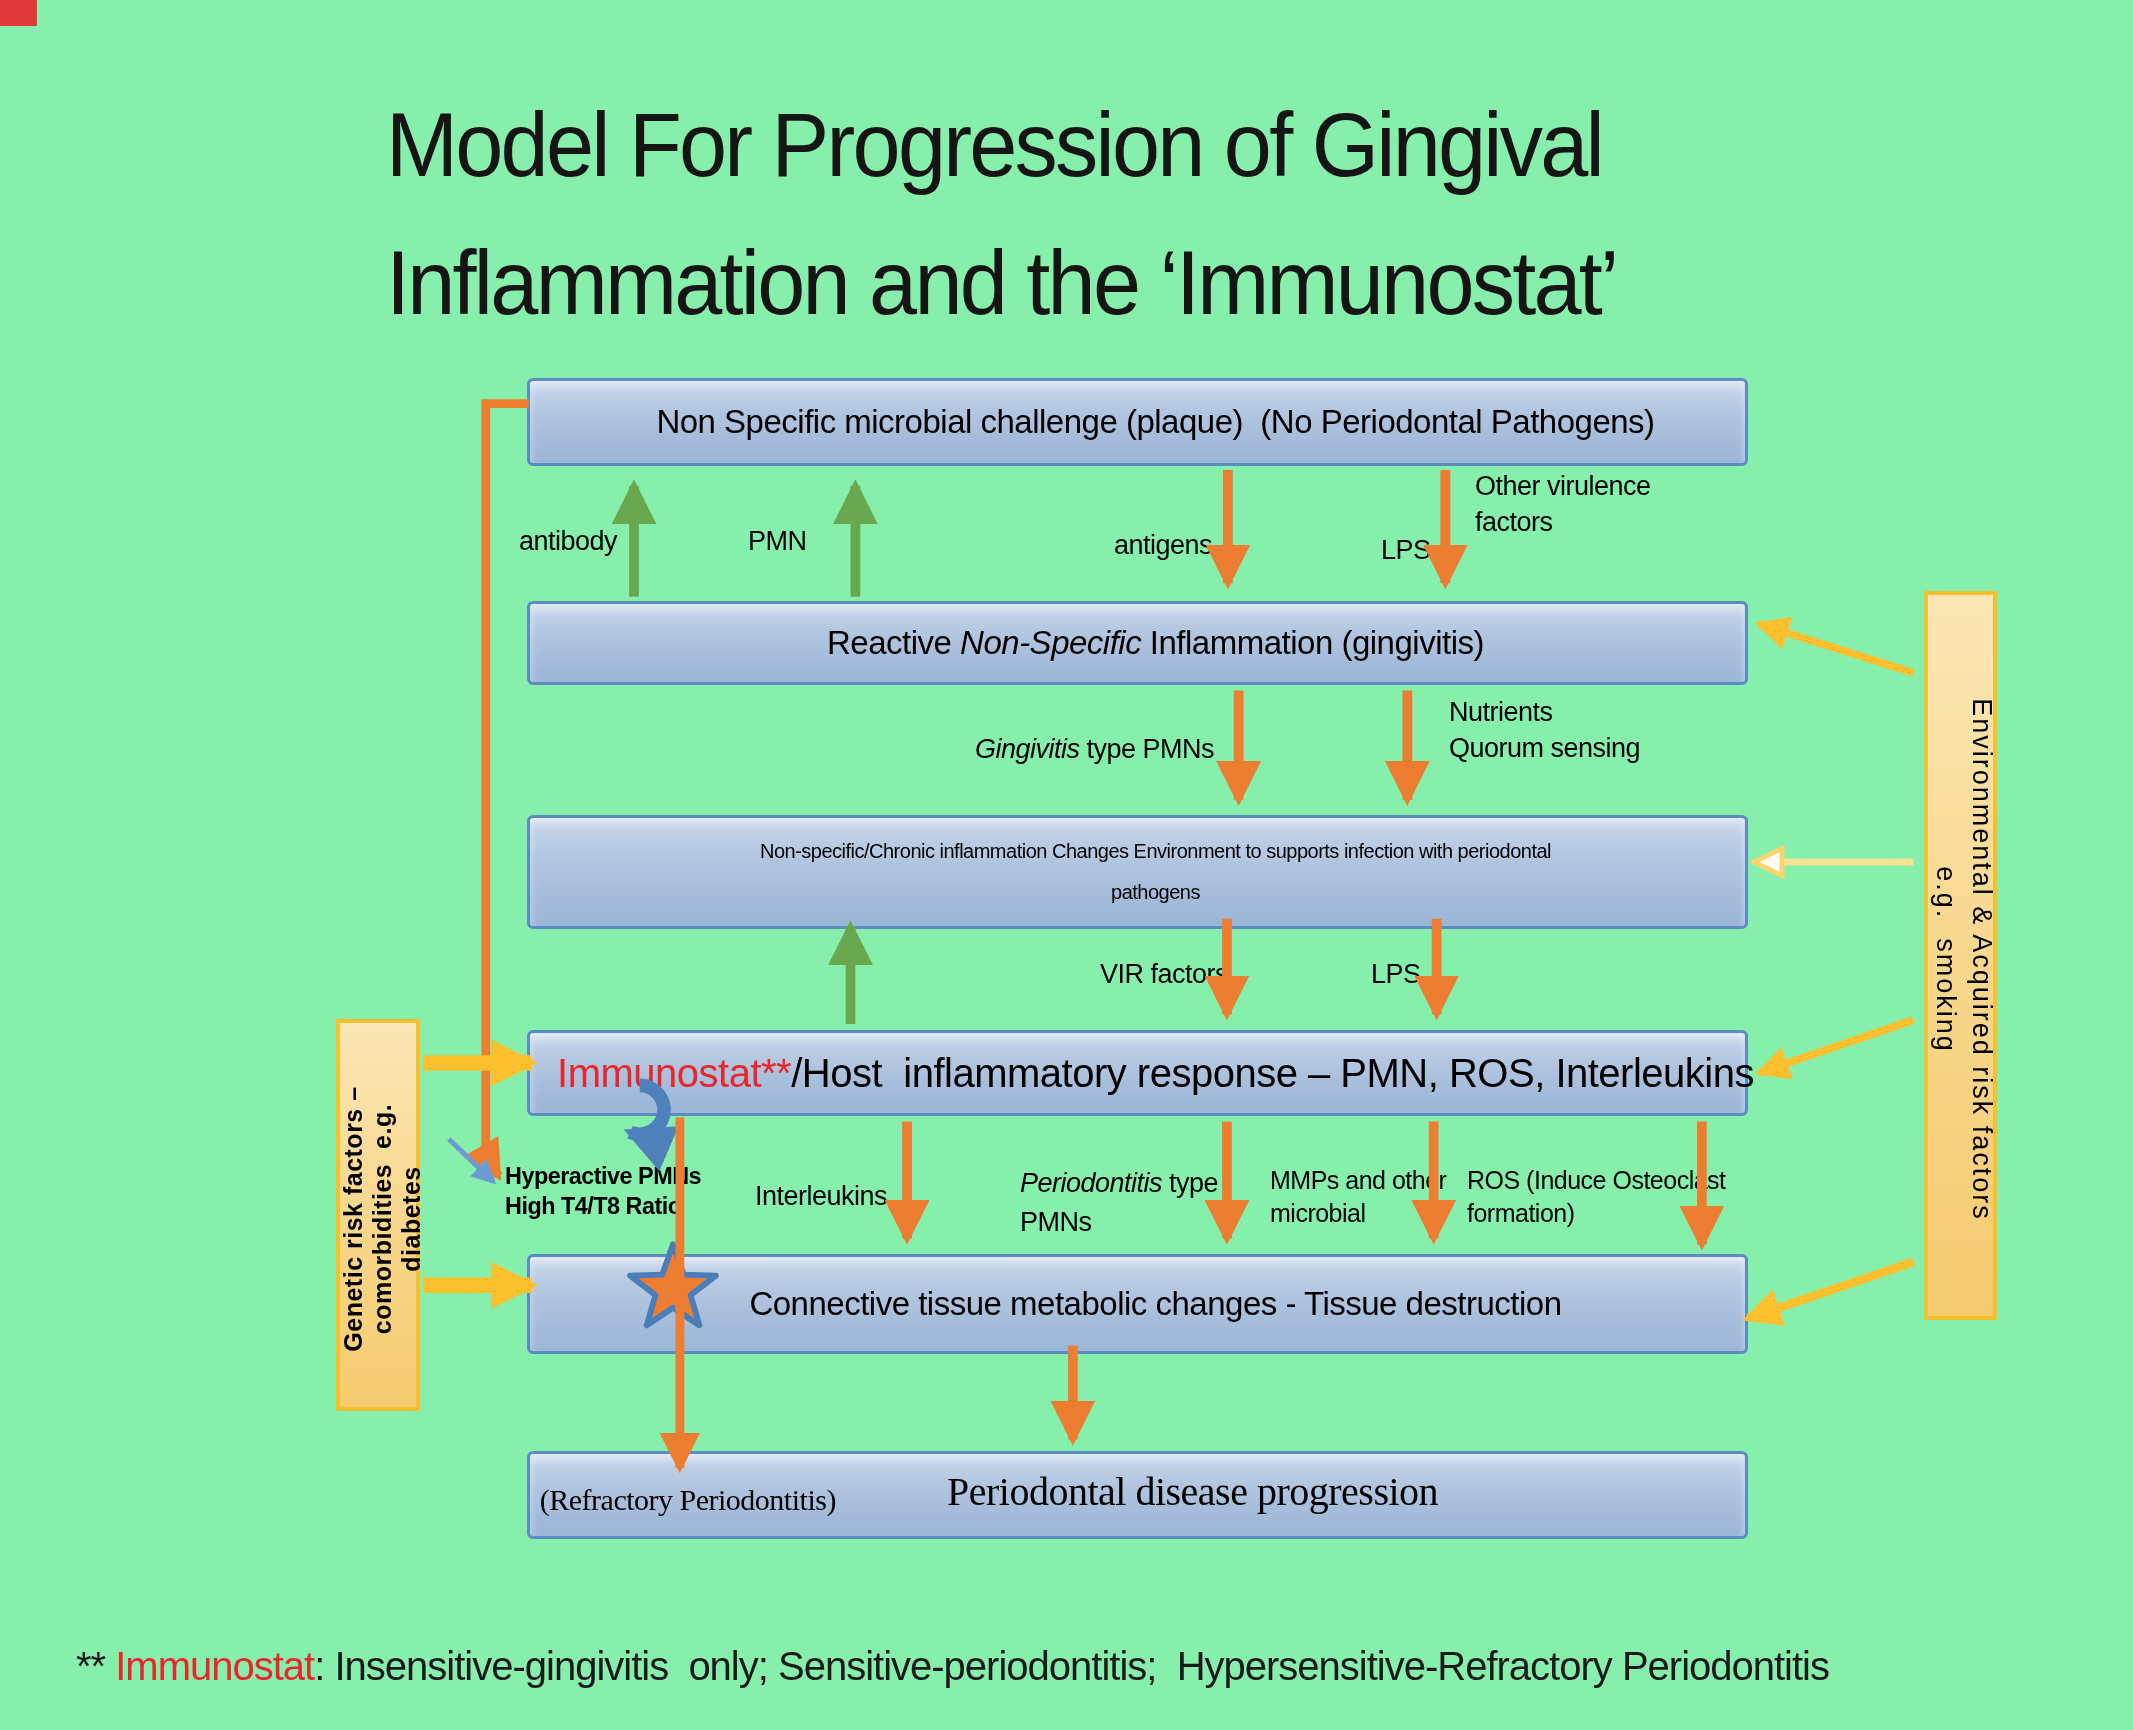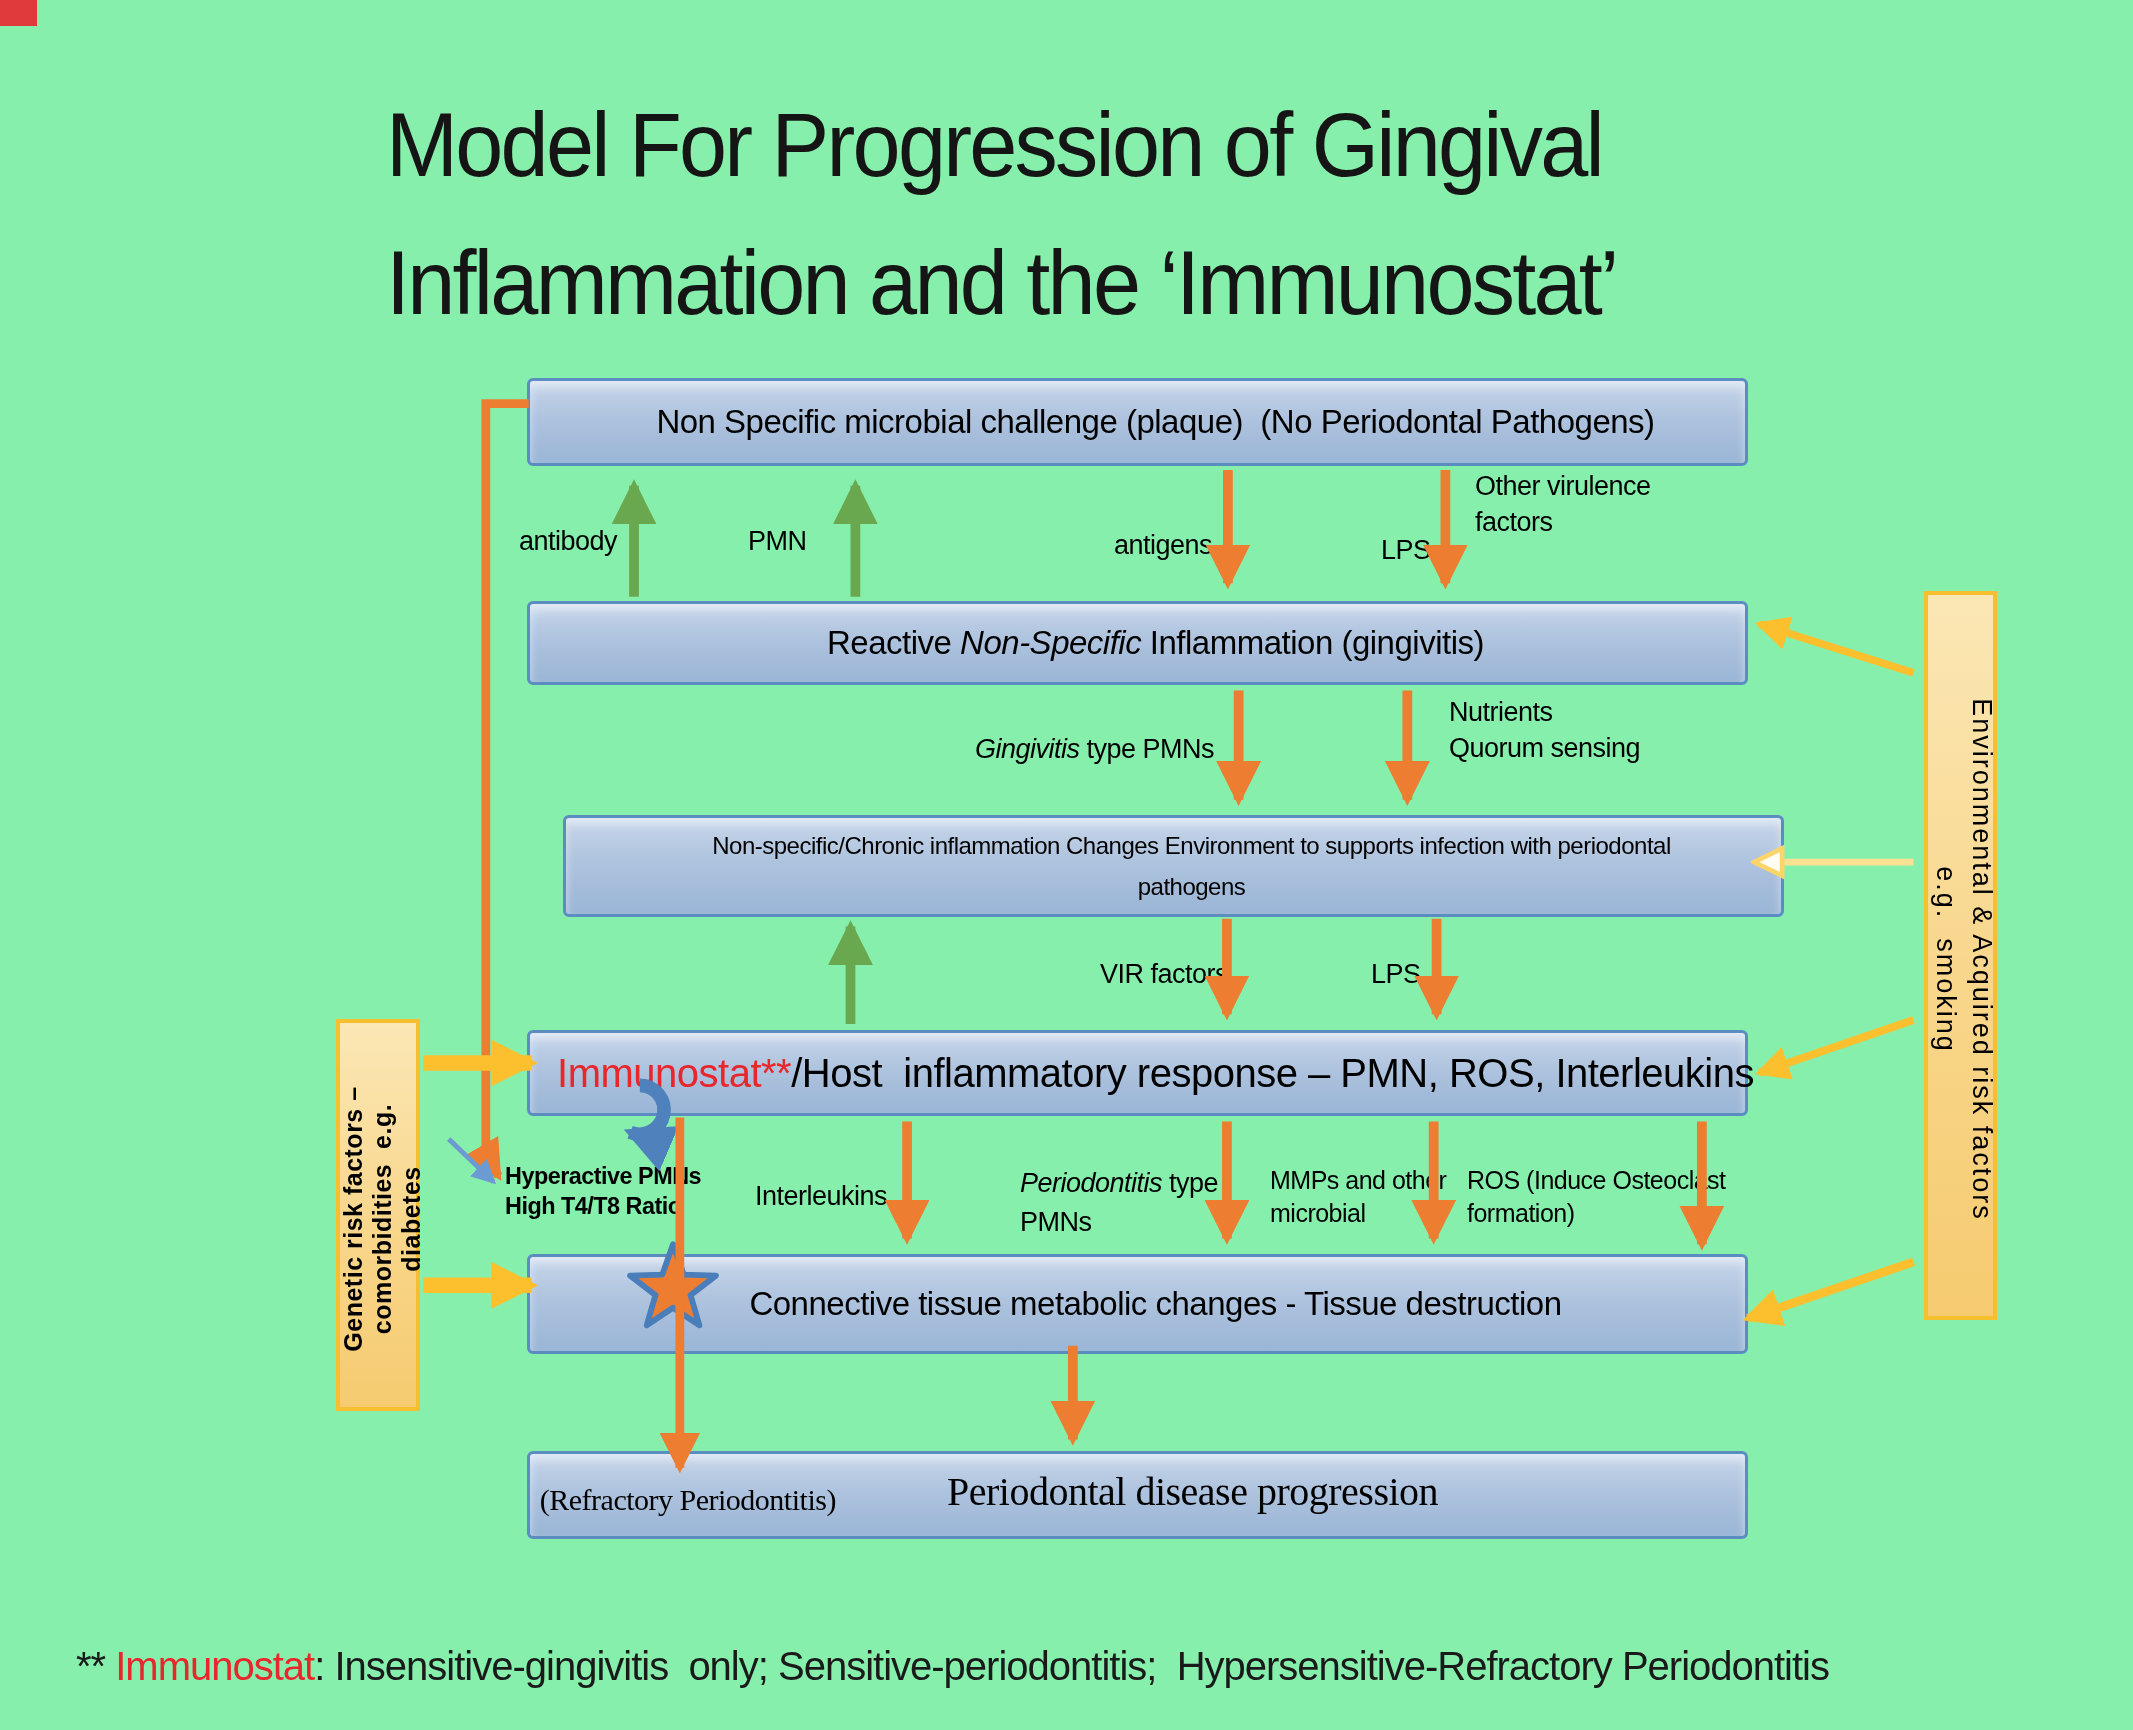--- a/index.html
+++ b/index.html
@@ -14,21 +14,21 @@
 
   
   .bx{position:absolute;left:527px;width:1221px;box-sizing:border-box;
       border:3.9px solid #5c8dc1;border-radius:6px;
       background:linear-gradient(180deg,#c7d6ea 0%,#aec3de 45%,#9ab5d6 100%);
       box-shadow:inset 0 5.9px 9.8px rgba(255,255,255,.5);
       display:flex;align-items:center;justify-content:center;text-align:center;
       letter-spacing:-0.5px;padding-left:36px;}
   .b1{top:378px;height:88px;font-size:33px;}
   .b2{top:601px;height:84px;font-size:33px;}
-  .b3{top:815px;height:102px;font-size:24px;flex-direction:column;line-height:41px;margin-left:36px;}
+  .b3{top:815px;height:114px;font-size:20px;flex-direction:column;line-height:41px;}
   .b4{top:1030px;height:86px;font-size:40px;}
   .b5{top:1254px;height:100px;font-size:33px;}
   .b6{top:1451px;height:88px;font-size:30px;display:block;font-family:Liberation Serif, serif;}
   .b6 .refr{position:absolute;left:9.8px;top:29px;font-size:30px;}
   .b6 .prog{position:absolute;left:417px;top:13.7px;font-size:40px;}
   .red{color:#e8262b;}
 
   
   .vbox{position:absolute;box-sizing:border-box;border:4.9px solid #f5bf30;
         background:linear-gradient(180deg,#fbe7b5 0%,#f8d68a 55%,#f6cb70 100%);}

